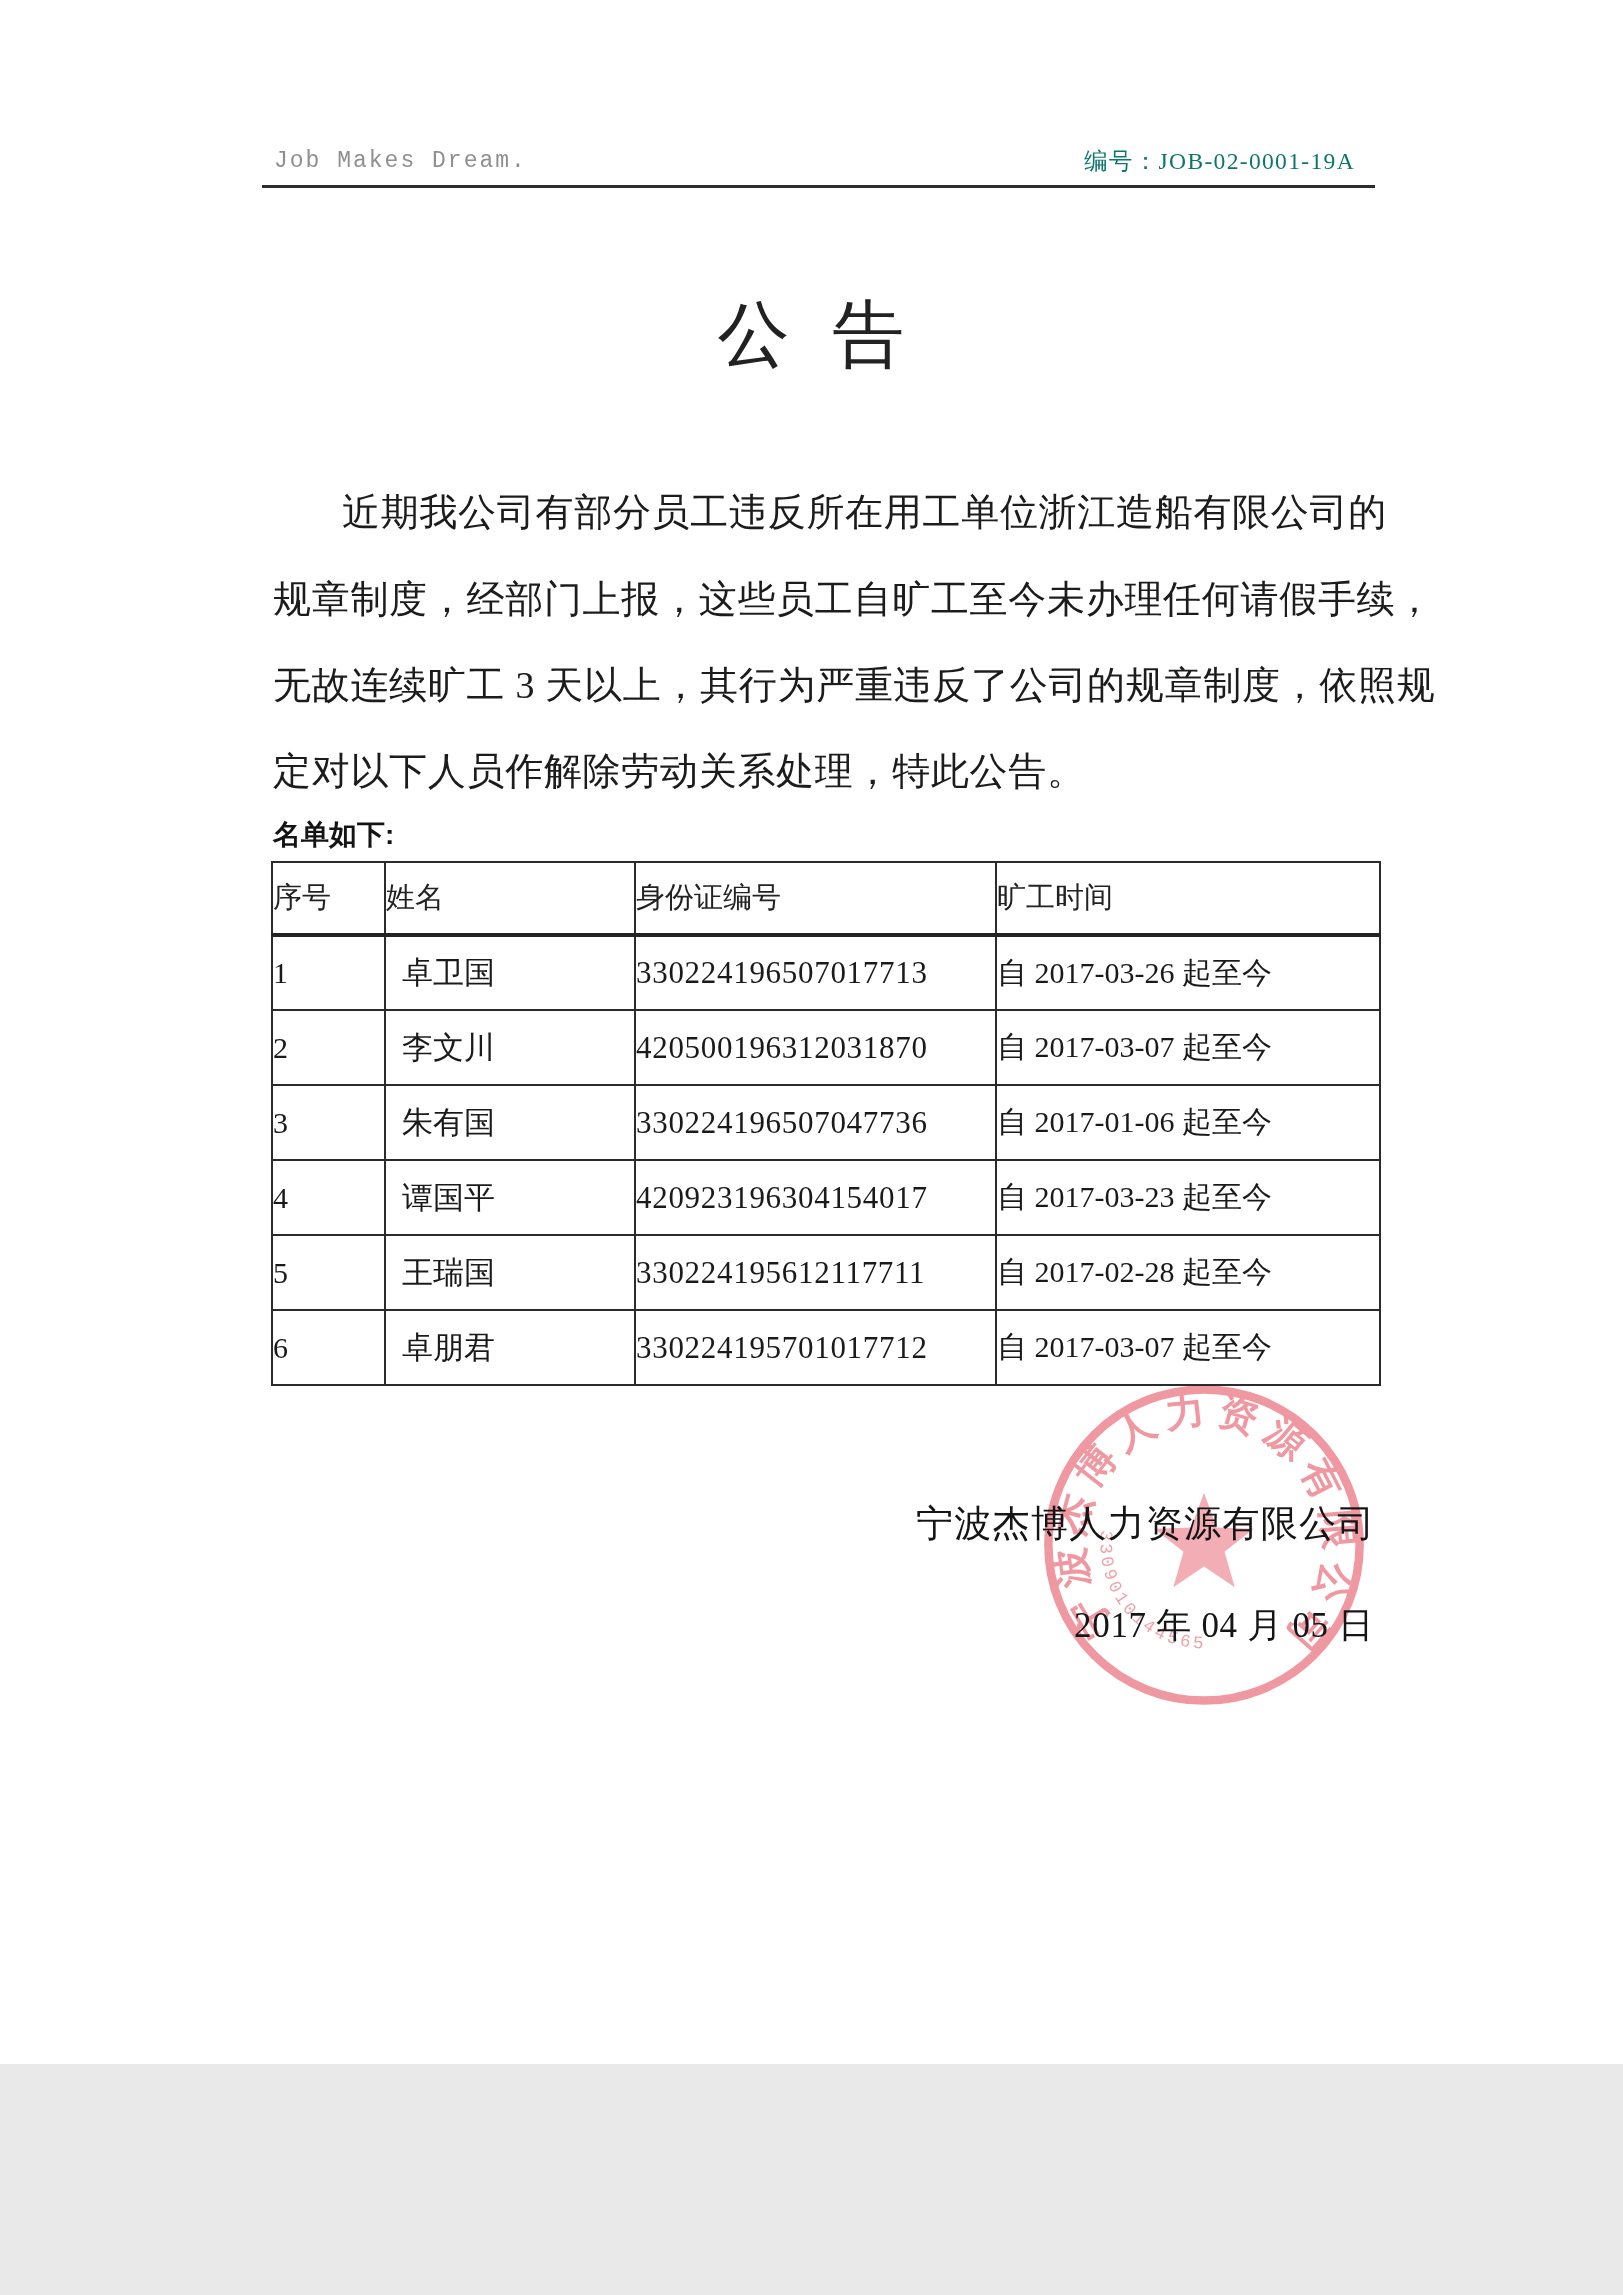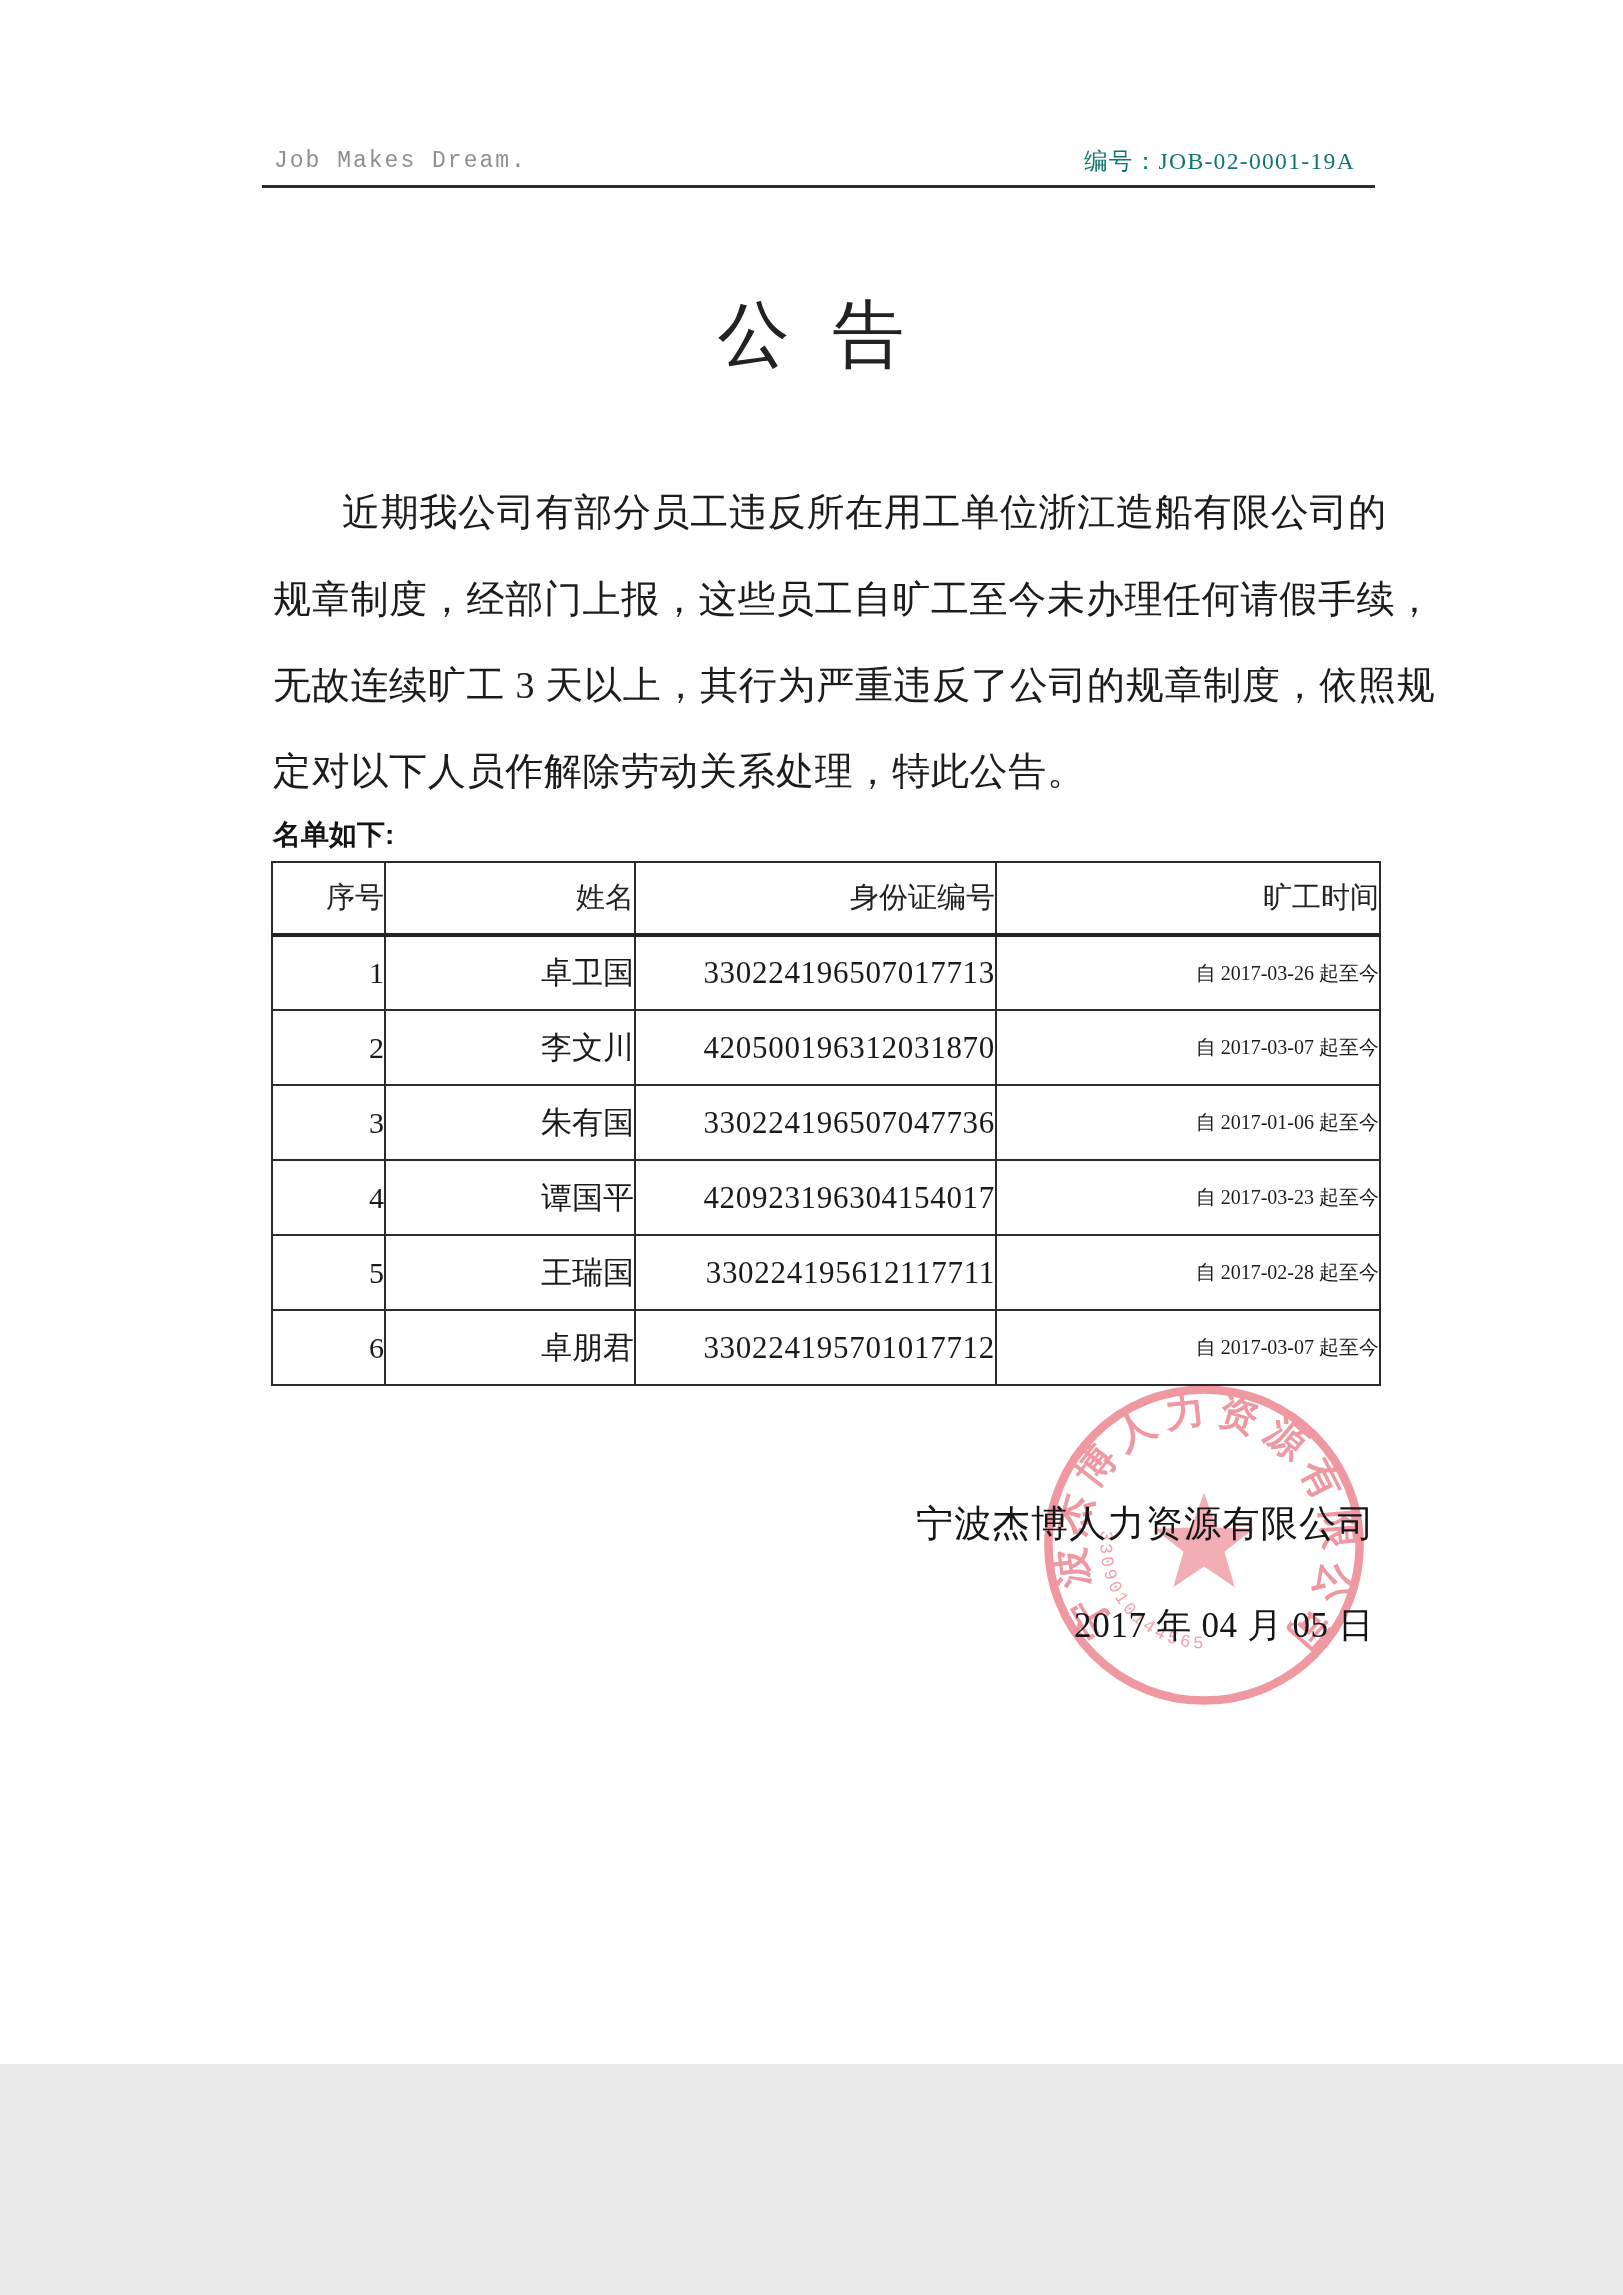--- a/index.html
+++ b/index.html
@@ -49,33 +49,33 @@
     font-size:28px;font-weight:700;color:#141414;white-space:nowrap;
   }
   
   .roster{
     position:absolute;left:271px;top:861px;width:1108px;
     border-collapse:collapse;table-layout:fixed;
     font-size:30px;color:#1a1a1a;
   }
   .roster th,.roster td{
     border:2px solid #2b2b2b;
-    text-align:right;vertical-align:middle;
+    text-align:left;vertical-align:middle;
     padding:0;overflow:hidden;white-space:nowrap;
   }
   .roster{border:2.6px solid #262626;}
   .roster thead tr{height:73px;}
   .roster tbody tr{height:75px;}
   .roster thead th{
     font-weight:400;font-size:29px;color:#222;
     border-bottom:4.6px solid #232323;
   }
   .roster td.c-id{font-size:31px;letter-spacing:0.7px;}
   .roster td.c-name{font-size:31px;padding-left:16px;}
-  .roster td.c-date{font-size:20px;font-family:Liberation Serif, serif;}
+  .roster td.c-date{font-size:30px;font-family:Liberation Serif, serif;}
   
   .sig-company{
     position:absolute;left:916px;top:1499px;
     font-size:37px;letter-spacing:1.3px;color:#151515;white-space:nowrap;z-index:3;
   }
   .sig-date{
     position:absolute;left:1074px;top:1602px;
     font-size:35px;letter-spacing:0.7px;color:#151515;white-space:nowrap;z-index:3;
   }
   

